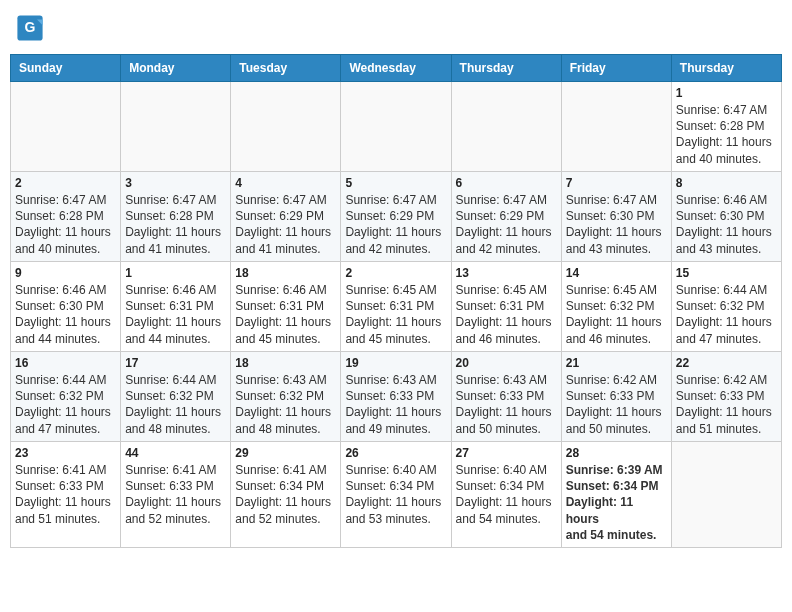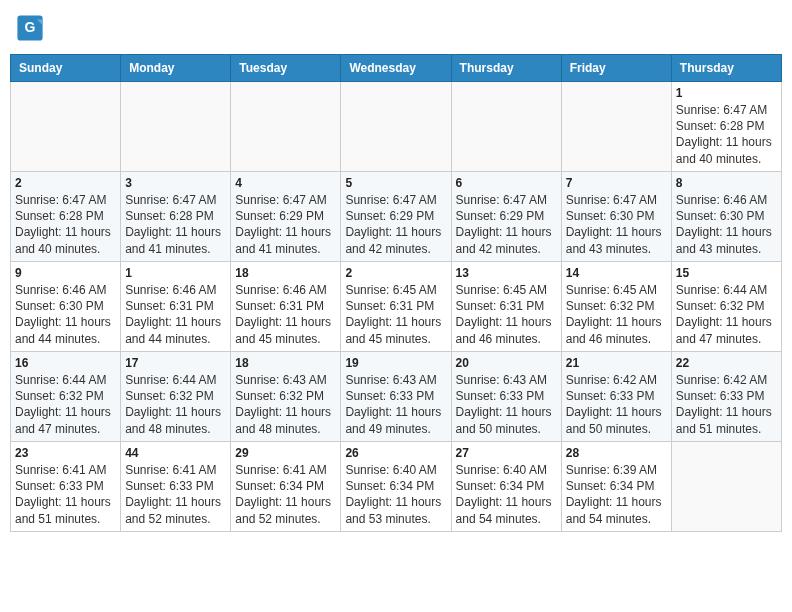--- a/index.html
+++ b/index.html
@@ -320,21 +320,21 @@
         </td>
         <td>
           <span class="day-num">27</span>
           <div class="day-info" style="white-space: pre-line;">Sunrise: 6:40 AM
 Sunset: 6:34 PM
 Daylight: 11 hours
 and 54 minutes.</div>
         </td>
         <td>
           <span class="day-num">28</span>
-          <div class="day-info" style="white-space: pre-line;">Sunrise: 6:39 AM
+          <div class="day-info" style="white-space: pre-line; font-weight: bold;">Sunrise: 6:39 AM
 Sunset: 6:34 PM
 Daylight: 11 hours
 and 54 minutes.</div>
         </td>
         <td class="empty-cell"></td>
       </tr>
     </tbody>
 </table>
 
 </body></html>

